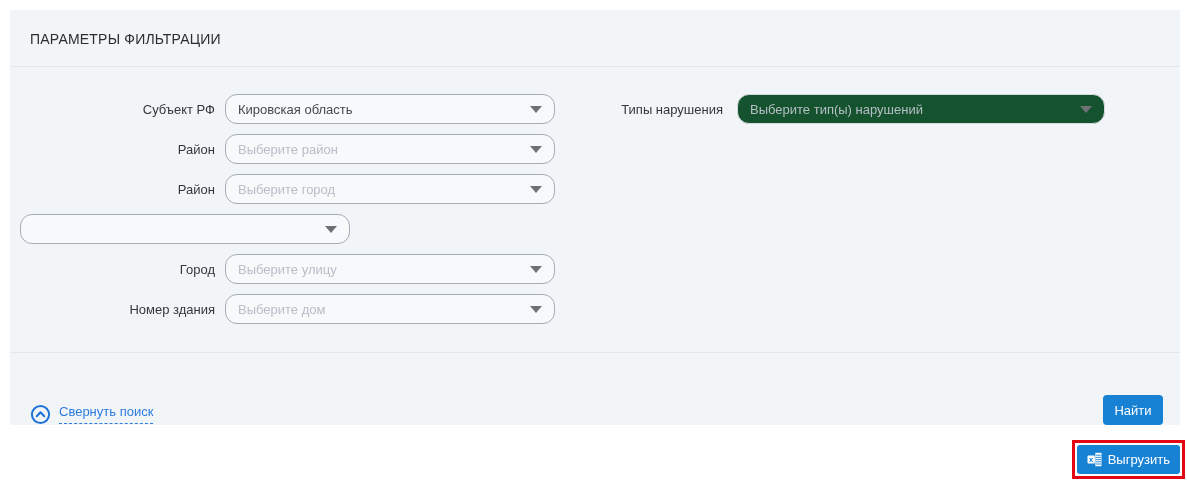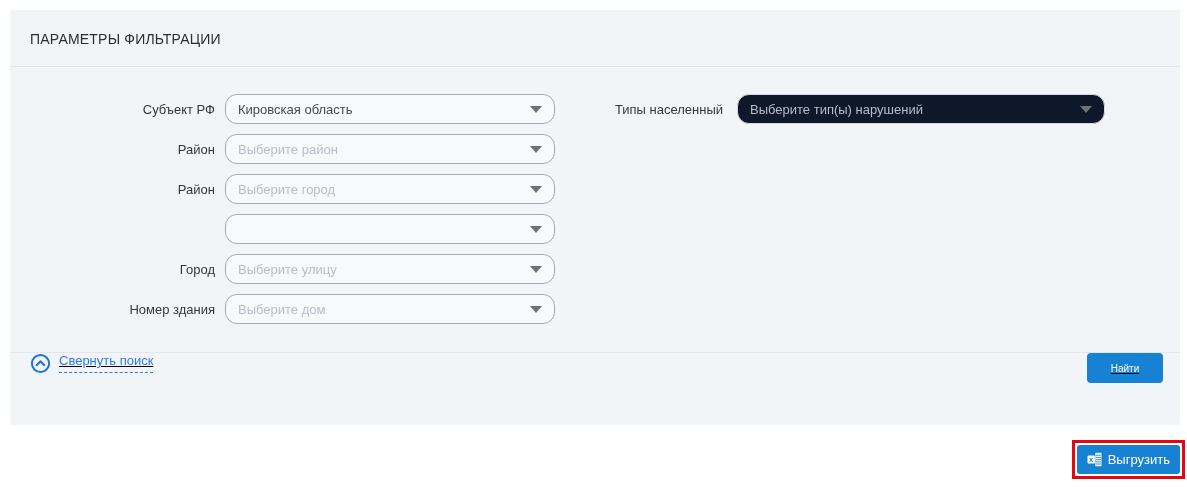--- a/index.html
+++ b/index.html
@@ -11,45 +11,45 @@
   .panel { position:absolute; left:10px; top:10px; width:1170px; height:415px;
            background:#f2f5f8; }
   .panel-title { position:absolute; left:20px; top:21px; font-size:14px;
                  font-weight:normal; color:#2b2e31; letter-spacing:.2px; }
   .divider { position:absolute; left:0; width:100%; height:1px; background:#e2e7ec; }
   .divider-top { top:56px; }
   .divider-bottom { top:342px; }
 
   
   .rows-left { position:absolute; left:0; top:84px; }
-  .row { display:flex; align-items:center; height:30px; margin-bottom:10px;justify-content:flex-end; }
+  .row { display:flex; align-items:center; height:30px; margin-bottom:10px; }
   .row-label { width:205px; text-align:right; font-size:13px; color:#33373c; }
   .select { position:relative; margin-left:10px; width:330px; height:30px;
             background:#f7f9fb; border:1px solid #a4acb6; border-radius:12px;
             display:flex; align-items:center; padding:0 30px 0 12px; cursor:pointer; }
   .select .val { font-size:13px; color:#45494e; white-space:nowrap; overflow:hidden; }
   .select .ph  { font-size:13px; color:#b7bec7; white-space:nowrap; overflow:hidden; }
   .caret { position:absolute; right:12px; top:11px; width:0; height:0;
            border-left:6px solid transparent; border-right:6px solid transparent;
            border-top:7px solid #6e7277; }
 
   .row-right { position:absolute; left:590px; top:84px; display:flex; align-items:center; height:30px; }
   .row-right .row-label { width:123px; }
-  .row-right .select { margin-left:14px; width:368px; background:#0f172a; border:1px solid #d5dae0; }
+  .row-right .select { margin-left:14px; width:368px; background:#14532d; border:1px solid #d5dae0; }
 
   
   .footer { position:absolute; left:0; top:343px; width:100%; height:72px;
-            display:flex; align-items:flex-start; justify-content:space-between;
-            padding:0 17px 0 20px;text-decoration:underline; }
+            display:flex; align-items:flex-end; justify-content:space-between;
+            padding:0 17px 0 20px; }
   .collapse-link { display:flex; align-items:center; cursor:pointer; }
   .collapse-link svg { display:block; margin-right:8px; }
   .collapse-text { font-size:13px; color:#2c7ce0; border-bottom:1px dashed #2c7ce0;
                    padding-bottom:4px; line-height:14px; }
-  .btn-find { width:76px; height:30px; background:#1781d4; color:#ffffff;
-              border:none; border-radius:4px; font-size:10px; font-weight:500;
+  .btn-find { width:60px; height:30px; background:#1781d4; color:#ffffff;
+              border:none; border-radius:4px; font-size:13px; font-weight:500;
               font-family:"Liberation Sans", sans-serif; cursor:pointer; }
 
   
   .annotation { position:absolute; top:440px; right:2px;
                 border:3px solid #e30613; padding:2px; }
   .btn-export { height:29px; background:#1781d4; color:#ffffff; border:none;
                 border-radius:3px; padding:0 10px; font-size:13px; font-weight:500;
                 font-family:"Liberation Sans", sans-serif; cursor:pointer;
                 display:flex; align-items:center; }
   .btn-export svg { display:block; margin-right:6px; }
@@ -107,21 +107,21 @@
         <div class="row-label">Номер здания</div>
         <div class="select">
           <span class="ph">Выберите дом</span>
           <span class="caret"></span>
         </div>
       </div>
 
     </div>
 
     <div class="row-right">
-      <div class="row-label">Типы населенный</div>
+      <div class="row-label">Типы нарушения</div>
       <div class="select">
         <span class="ph">Выберите тип(ы) нарушений</span>
         <span class="caret"></span>
       </div>
     </div>
 
     <div class="divider divider-bottom"></div>
 
     <div class="footer">
       <div class="collapse-link">

